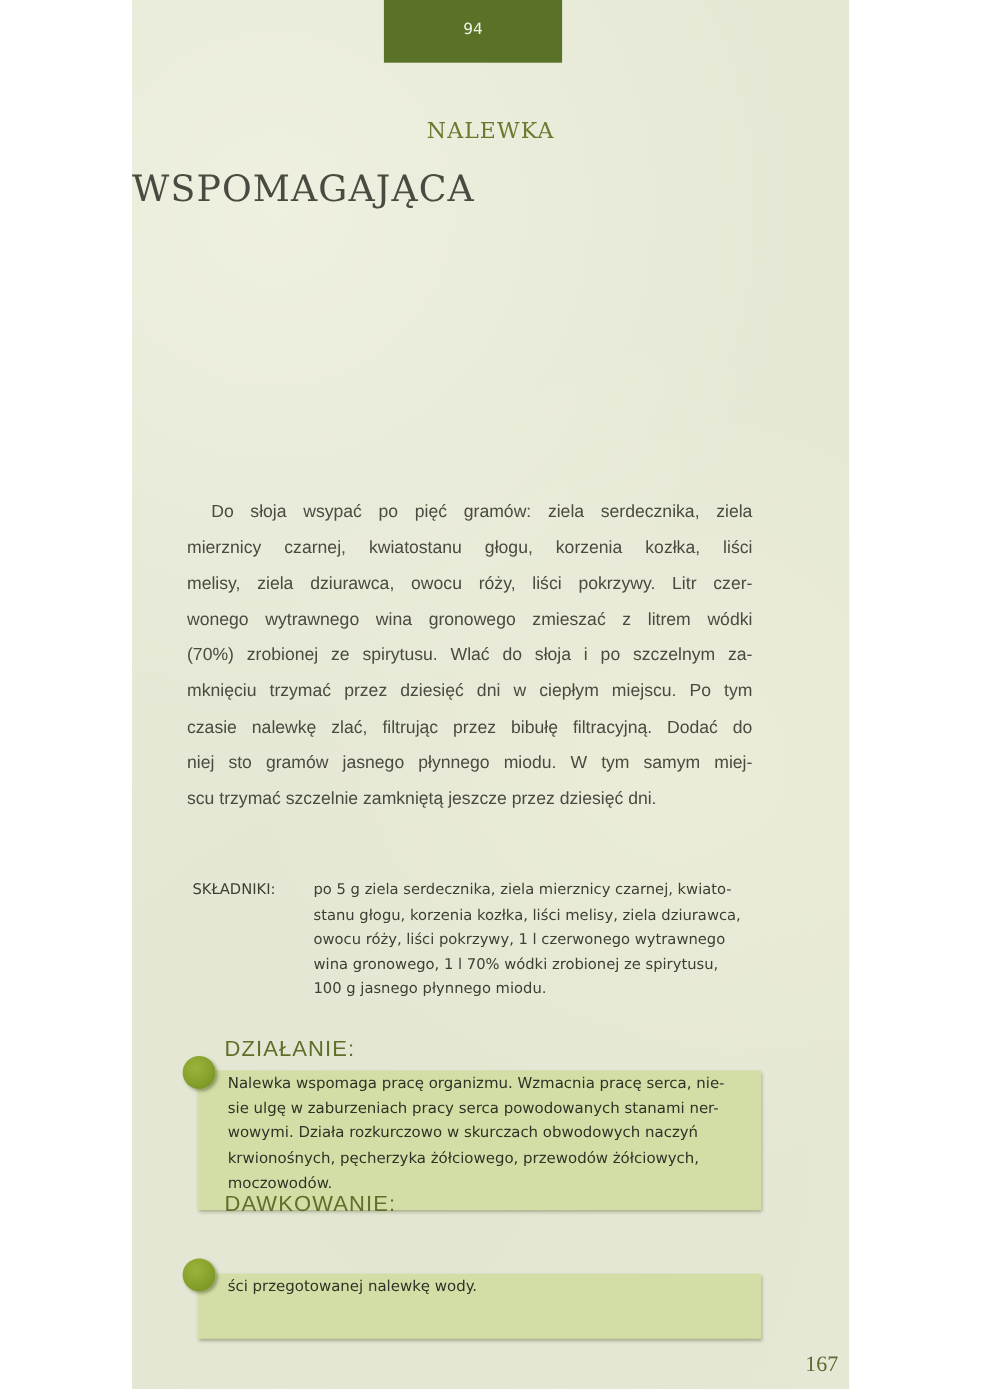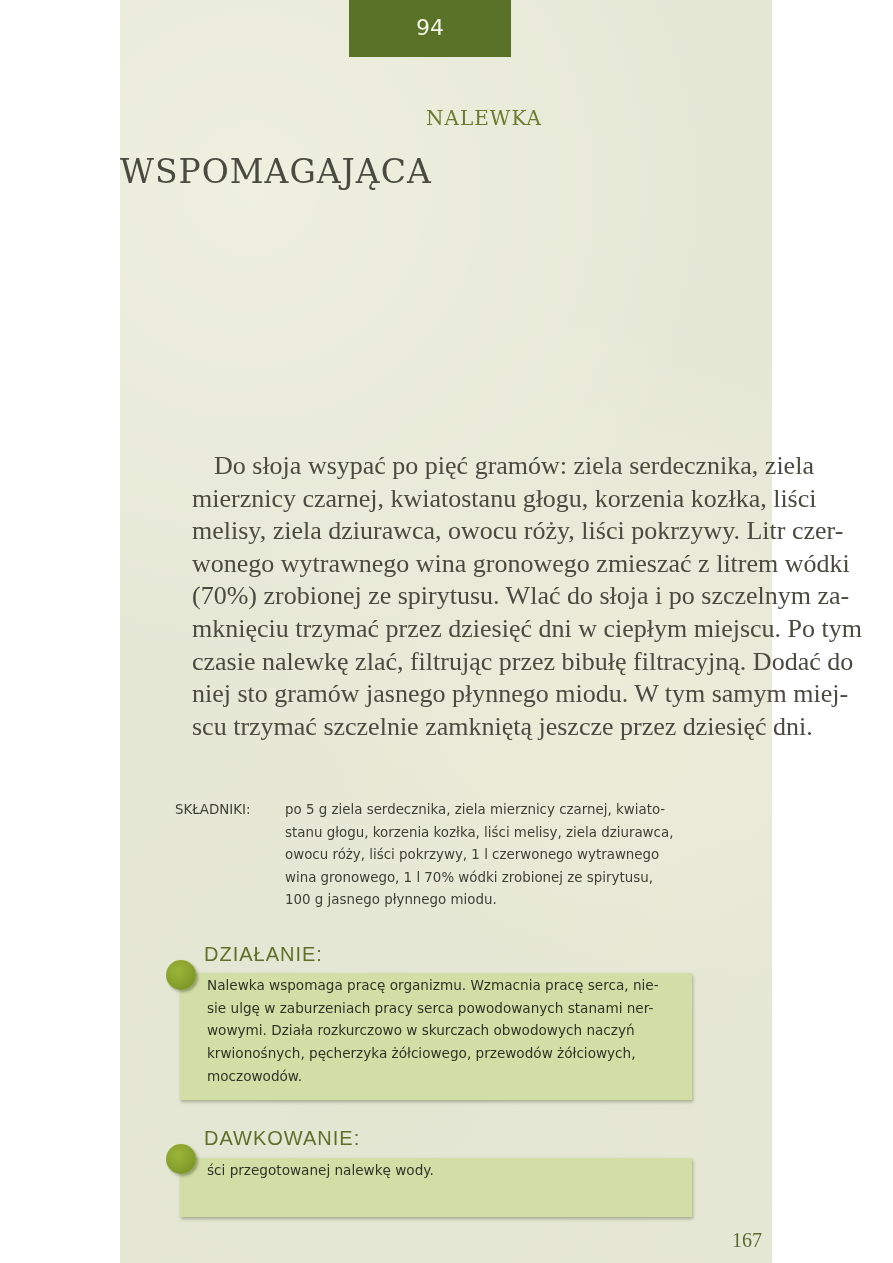--- a/index.html
+++ b/index.html
@@ -27,53 +27,52 @@
     }
     .chapter-box {
       position: absolute;
       left: 229px;
       top: 0;
       width: 162px;
       height: 57px;
       background: #5a7228;
       color: #f2f3e6;
       font-family: "DejaVu Sans", sans-serif;
-      font-size: 22px;
+      font-size: 14px;
       text-align: center;
       line-height: 55px;
     }
     .title-sub {
       position: absolute;
       left: 0;
       width: 652px;
       top: 106px;
       text-align: center;
       font-family: "DejaVu Serif", serif;
       font-size: 20px;
       letter-spacing: 1px;
       color: #6a7a2e;
-      margin-left: 38px;
     }
     .title-main {
       position: absolute;
       left: 0;
       width: 652px;
       top: 152px;
       font-family: "DejaVu Serif", serif;
       font-size: 33px;
       letter-spacing: 1px;
       color: #4a4b40;
     }
     .body-text {
       position: absolute;
-      left: 72px;
+      left: 50px;
       top: 450px;
       width: 514px;
-      font-family: Liberation Serif, serif;
-      font-size: 26px;
+      font-family: Liberation Sans, sans-serif;
+      font-size: 16px;
       line-height: 32.6px;
       color: #4a4a40;
       text-align: justify;
     }
     .body-text .line {
       display: block;
       text-align-last: justify;
       white-space: nowrap;
     }
     .body-text .line.first { padding-left: 22px; }
@@ -185,20 +184,20 @@
   <div class="section-head" style="top:943px;">DZIAŁANIE:</div>
   <div class="bullet" style="left:46px; top:960px;"></div>
   <div class="note-box" style="top:973px; height:127px;">
     <span>Nalewka wspomaga pracę organizmu. Wzmacnia pracę serca, nie-</span>
     <span>sie ulgę w zaburzeniach pracy serca powodowanych stanami ner-</span>
     <span>wowymi. Działa rozkurczowo w skurczach obwodowych naczyń</span>
     <span>krwionośnych, pęcherzyka żółciowego, przewodów żółciowych,</span>
     <span>moczowodów.</span>
   </div>
 
-  <div class="section-head" style="top:1127px;">DAWKOWANIE:</div>
+  <div class="section-head" style="top:1084px;">DAWKOWANIE:</div>
   <div class="bullet" style="left:46px; top:1144px;"></div>
   <div class="note-box" style="top:1158px; height:59px;">
     <span>ści przegotowanej nalewkę wody.</span>
   </div>
 
   <div class="folio">167</div>
 </div>
 
 </body></html>

